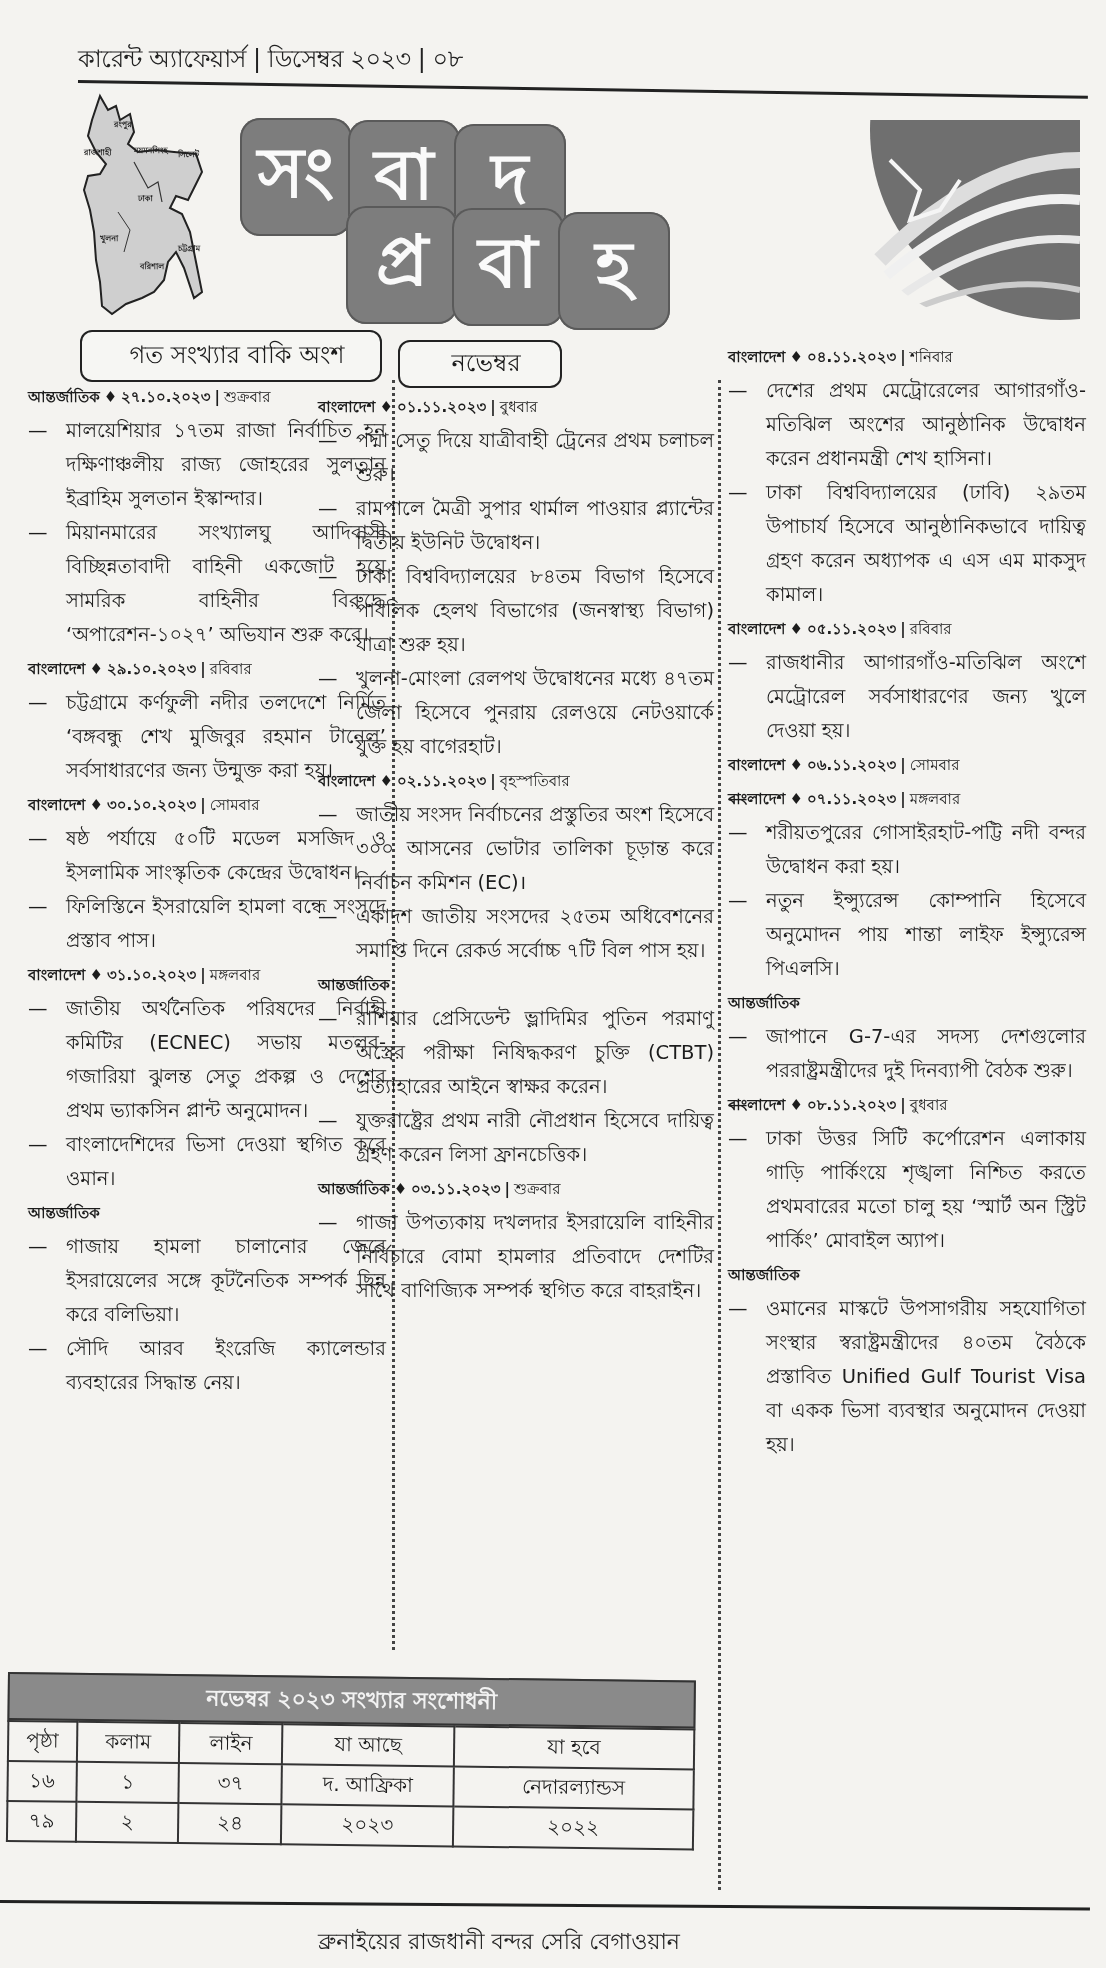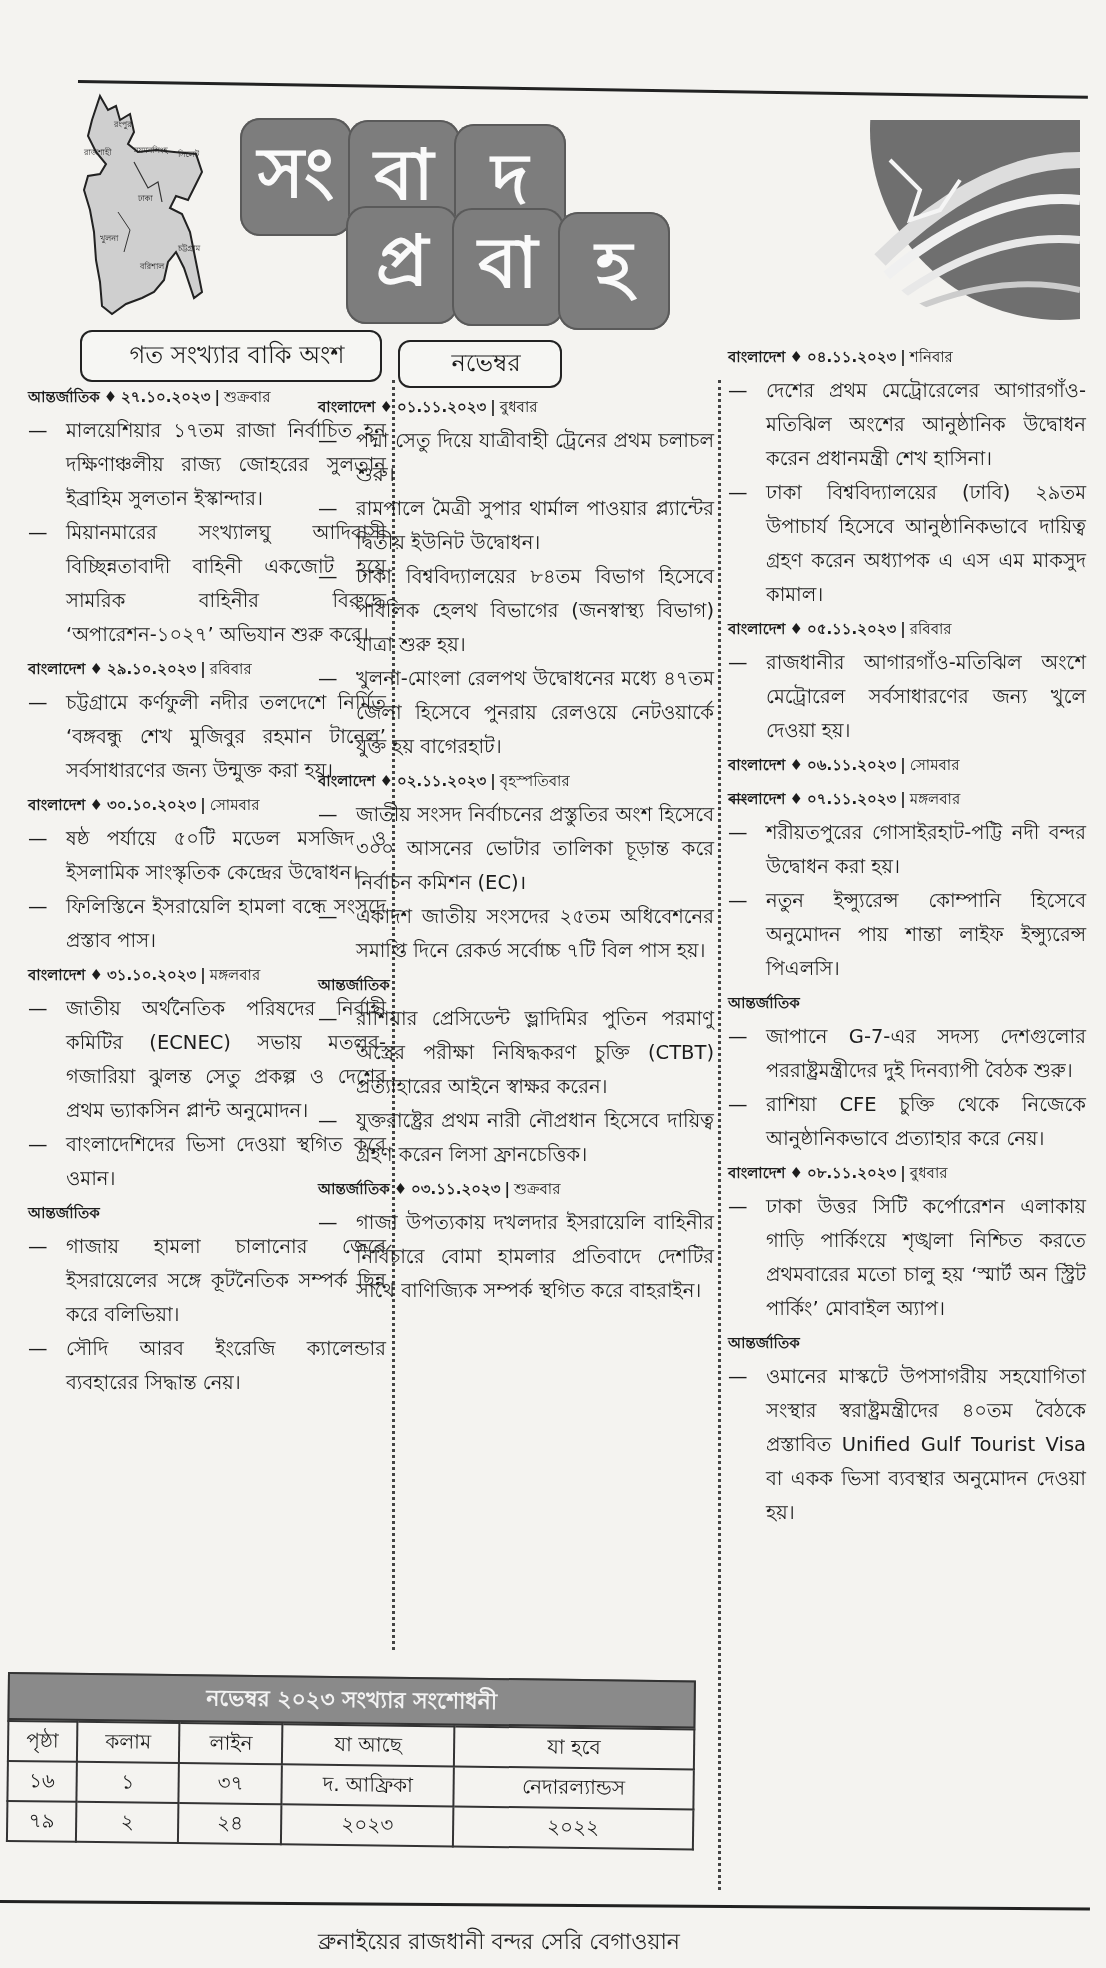--- a/index.html
+++ b/index.html
@@ -16,21 +16,21 @@
     font-size:24px; letter-spacing:-0.5px; color:#222;
   }
   .head-rule {
     position:absolute; left:78px; top:80px; width:1010px; height:3px;
     background:#222; transform:rotate(0.9deg); transform-origin:left center;
   }
   .map {
     position:absolute; left:78px; top:92px; width:130px; height:230px;
   }
   .map svg { width:100%; height:100%; }
-  .map-label { position:absolute; font-size:8px; font-weight:normal; color:#222; }
+  .map-label { position:absolute; font-size:8px; font-weight:bold; color:#222; }
   .tile {
     position:absolute; width:112px; height:118px; border-radius:20px;
     background:#7d7d7d; box-shadow:inset 0 0 0 2px #5a5a5a;
     color:#fafafa; font-size:70px; font-weight:bold;
     display:flex; align-items:center; justify-content:center;
   }
   .globe {
     position:absolute; left:860px; top:120px; width:220px; height:200px;
     overflow:hidden; border-radius:0 0 0 120px;
   }
@@ -69,20 +69,21 @@
   }
   .caption {
     position:absolute; left:318px; top:1924px; font-size:22px; color:#222;
   }
 </style>
 </head>
 <body>
 
 <div class="page">
 
+  <div class="running-head">কারেন্ট অ্যাফেয়ার্স | ডিসেম্বর ২০২৩ | ০৮</div>
   <div class="head-rule"></div>
 
   <div class="map">
     <svg viewBox="0 0 130 230">
       <path d="M22 4 L30 18 L38 14 L42 28 L52 22 L56 40 L50 52 L60 60 L78 58 L96 60 L118 62 L124 80 L116 96 L110 108 L98 104 L92 116 L104 122 L112 140 L118 170 L124 200 L116 206 L106 176 L98 160 L90 170 L86 188 L76 200 L64 206 L48 212 L34 222 L24 214 L22 190 L18 168 L16 140 L12 118 L6 98 L10 84 L22 82 L28 72 L18 60 L10 44 L14 28 Z" fill="#cfcfcf" stroke="#222" stroke-width="2"></path>
       <path d="M56 70 L70 96 L80 90 L84 110" fill="none" stroke="#333" stroke-width="1.2"></path>
       <path d="M40 120 L52 138 L46 160" fill="none" stroke="#333" stroke-width="1"></path>
     </svg>
     <span class="map-label" style="left:36px;top:26px;">রংপুর</span>
     <span class="map-label" style="left:6px;top:54px;">রাজশাহী</span>
@@ -156,21 +157,21 @@
       <div class="item"><span class="dash">—</span><span>ঢাকা বিশ্ববিদ্যালয়ের (ঢাবি) ২৯তম উপাচার্য হিসেবে আনুষ্ঠানিকভাবে দায়িত্ব গ্রহণ করেন অধ্যাপক এ এস এম মাকসুদ কামাল।</span></div>
       <div class="entry-head"><span>বাংলাদেশ</span><span class="sep">♦</span><span>০৫.১১.২০২৩</span><span class="sep">|</span><span class="day">রবিবার</span></div>
       <div class="item"><span class="dash">—</span><span>রাজধানীর আগারগাঁও-মতিঝিল অংশে মেট্রোরেল সর্বসাধারণের জন্য খুলে দেওয়া হয়।</span></div>
       <div class="entry-head"><span>বাংলাদেশ</span><span class="sep">♦</span><span>০৬.১১.২০২৩</span><span class="sep">|</span><span class="day">সোমবার</span></div>
       <div class="item"><span class="dash">—</span></div>
       <div class="entry-head"><span>বাংলাদেশ</span><span class="sep">♦</span><span>০৭.১১.২০২৩</span><span class="sep">|</span><span class="day">মঙ্গলবার</span></div>
       <div class="item"><span class="dash">—</span><span>শরীয়তপুরের গোসাইরহাট-পট্টি নদী বন্দর উদ্বোধন করা হয়।</span></div>
       <div class="item"><span class="dash">—</span><span>নতুন ইন্স্যুরেন্স কোম্পানি হিসেবে অনুমোদন পায় শান্তা লাইফ ইন্স্যুরেন্স পিএলসি।</span></div>
       <div class="entry-head"><span>আন্তর্জাতিক</span></div>
       <div class="item"><span class="dash">—</span><span>জাপানে G-7-এর সদস্য দেশগুলোর পররাষ্ট্রমন্ত্রীদের দুই দিনব্যাপী বৈঠক শুরু।</span></div>
-      <div class="item"><span class="dash">—</span><span>রাশিয়া CFE চুক্তি থেকে নিজেকে আনুষ্ঠানিকভাবে প্রত্যাহার করে নেয়।</span></div>
+      <div class="item"><span class="dash">—</span></div>
       <div class="entry-head"><span>বাংলাদেশ</span><span class="sep">♦</span><span>০৮.১১.২০২৩</span><span class="sep">|</span><span class="day">বুধবার</span></div>
       <div class="item"><span class="dash">—</span><span>ঢাকা উত্তর সিটি কর্পোরেশন এলাকায় গাড়ি পার্কিংয়ে শৃঙ্খলা নিশ্চিত করতে প্রথমবারের মতো চালু হয় ‘স্মার্ট অন স্ট্রিট পার্কিং’ মোবাইল অ্যাপ।</span></div>
       <div class="entry-head"><span>আন্তর্জাতিক</span></div>
       <div class="item"><span class="dash">—</span><span>ওমানের মাস্কটে উপসাগরীয় সহযোগিতা সংস্থার স্বরাষ্ট্রমন্ত্রীদের ৪০তম বৈঠকে প্রস্তাবিত Unified Gulf Tourist Visa বা একক ভিসা ব্যবস্থার অনুমোদন দেওয়া হয়।</span></div>
     </div>
 
   <div class="table-wrap">
     <div class="corr-title">নভেম্বর ২০২৩ সংখ্যার সংশোধনী</div>
     <table class="corr">
       <thead>

